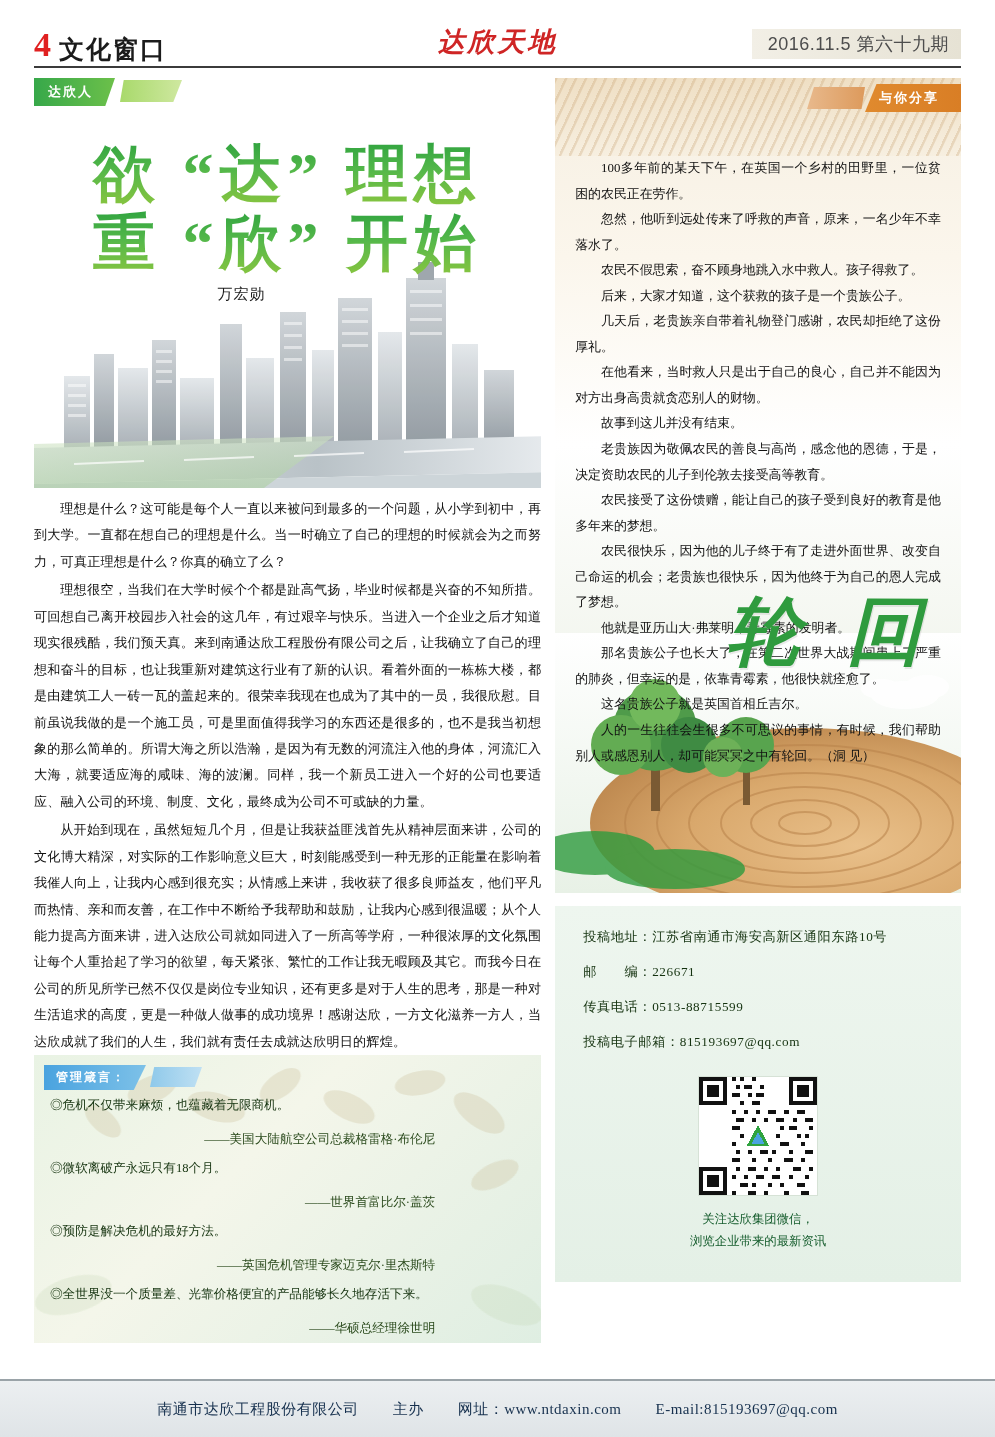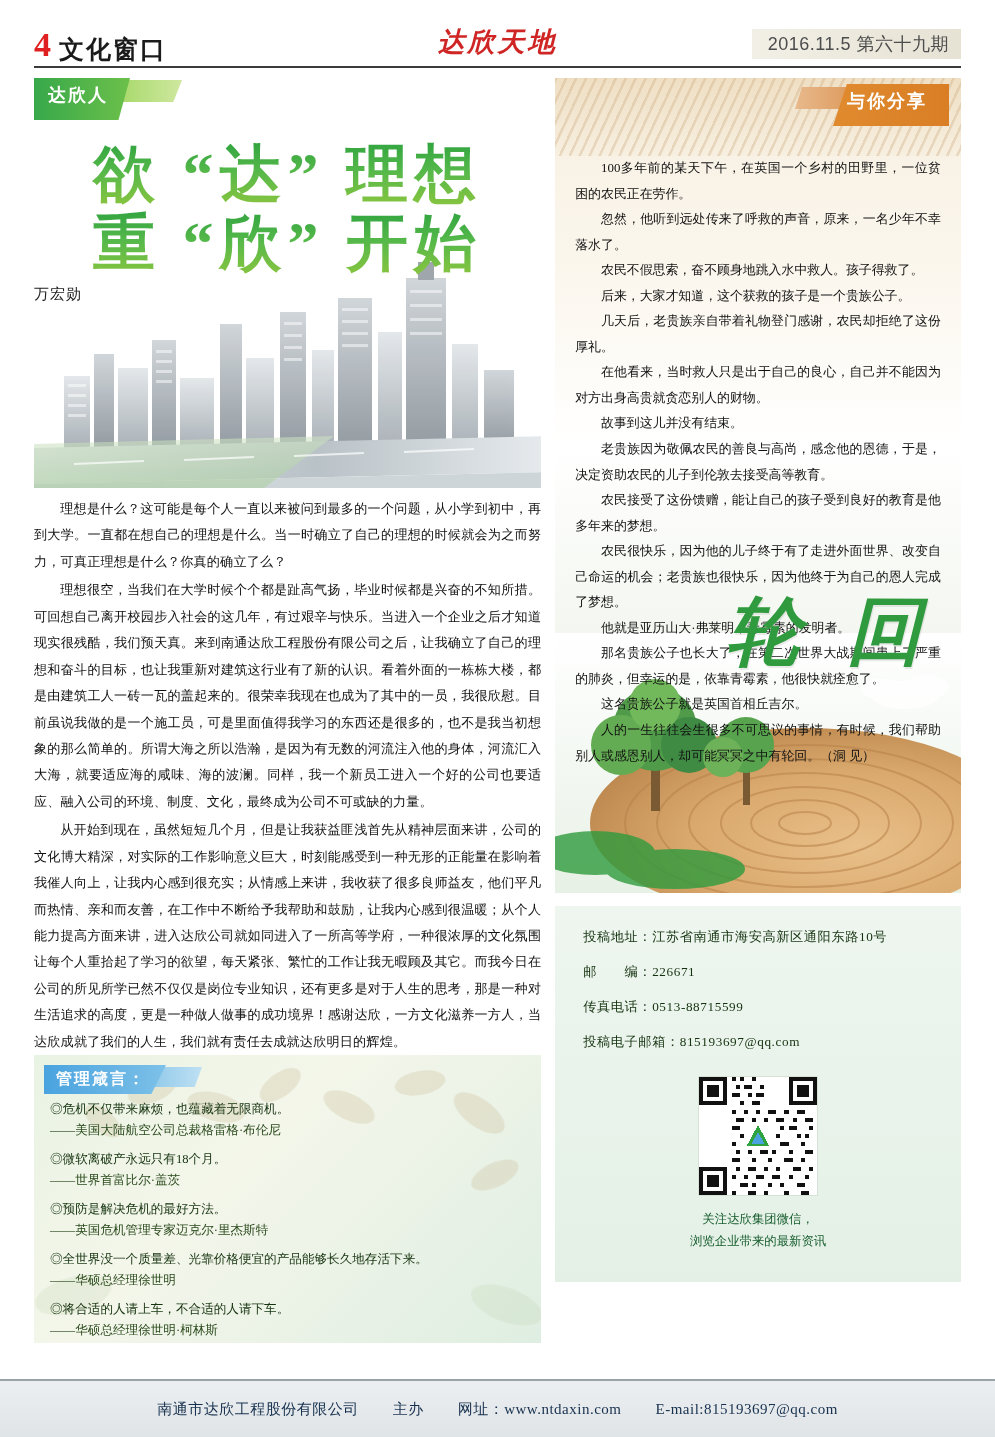--- a/index.html
+++ b/index.html
@@ -90,24 +90,24 @@
   
   .ribbon {
     position: relative;
     height: 30px;
     display: inline-block;
   }
   .ribbon-inner {
     display: inline-block;
     color: #fff;
     font-family: "Liberation Serif", serif;
-    font-size: 18px;
+    font-size: 13px;
     font-weight: bold;
     letter-spacing: 2px;
-    padding: 5px 22px 13px 14px;
+    padding: 5px 22px 5px 14px;
     position: relative;
     z-index: 2;
   }
   .ribbon-green .ribbon-inner {
     background: linear-gradient(to right, #37a84a, #6cc04a);
     clip-path: polygon(0 0, 100% 0, 88% 100%, 0% 100%);
   }
   .ribbon-green .tail {
     position: absolute;
     left: 86px; top: 2px;
@@ -158,21 +158,21 @@
     letter-spacing: 6px;
     background: linear-gradient(to bottom, #2fa33f 0%, #55b84a 45%, #8cc63f 100%);
     -webkit-background-clip: text;
     background-clip: text;
     color: transparent;
     text-shadow: 0 0 0 rgba(0,0,0,0);
   }
   .byline {
     position: relative;
     z-index: 6;
-    text-align: left;
+    text-align: center;
     padding-right: 92px;
     margin-top: 6px;
     font-family: "Liberation Serif", serif;
     font-size: 15px;
     color: #1a1a1a;
     letter-spacing: 1px;
   }
 
   
   .body-text {
@@ -197,21 +197,21 @@
     background: linear-gradient(135deg, #e9f3e4 0%, #f4f6ea 40%, #dfeee2 100%);
     overflow: hidden;
   }
   .maxims-tag {
     position: relative;
     margin: 10px 0 0 10px;
     display: inline-block;
     color: #fff;
     font-family: "Liberation Serif", serif;
     font-weight: bold;
-    font-size: 16px;
+    font-size: 12px;
     letter-spacing: 2px;
     padding: 4px 20px 4px 12px;
     background: linear-gradient(to right, #4aa3df, #7dc1e8);
     clip-path: polygon(0 0, 100% 0, 88% 100%, 0 100%);
     z-index: 3;
   }
   .maxims-tag-tail {
     position: absolute;
     left: 116px; top: 12px;
     width: 52px; height: 20px;
@@ -225,22 +225,23 @@
     margin: 6px 14px 0 16px;
     font-family: "Liberation Serif", serif;
     font-size: 12.6px;
     color: #15330f;
     line-height: 1.55;
   }
   .maxim-item { margin-bottom: 10px; }
   .maxim-text { display: block; }
   .maxim-src {
     display: block;
+    text-align: right;
     padding-right: 92px;
-    margin-top: 1px;
+    margin-top: 14px;
     color: #2a4a1c;
   }
 
   
   .story-panel {
     position: relative;
     height: 815px;
     background: linear-gradient(to bottom, #f6efe2 0%, #fbf6ec 22%, #ffffff 45%, #f3f6ef 70%, #e9f2e6 100%);
     overflow: hidden;
   }
@@ -489,21 +490,21 @@
 
         </div>
       </div>
     </div>
 
     <div class="col-right">
 
       <div class="story-panel">
         <div class="wood-top"></div>
 
-        <div class="ribbon ribbon-orange" style="position:absolute;right:12px;top:6px;z-index:6;text-align:right;">
+        <div class="ribbon ribbon-orange" style="position:absolute;right:0;top:6px;z-index:6;text-align:right;">
           <span class="tail"></span>
           <span class="ribbon-inner">与你分享</span>
         </div>
 
         <div class="story-text">
           <p>100多年前的某天下午，在英国一个乡村的田野里，一位贫困的农民正在劳作。</p>
           <p>忽然，他听到远处传来了呼救的声音，原来，一名少年不幸落水了。</p>
           <p>农民不假思索，奋不顾身地跳入水中救人。孩子得救了。</p>
           <p>后来，大家才知道，这个获救的孩子是一个贵族公子。</p>
           <p>几天后，老贵族亲自带着礼物登门感谢，农民却拒绝了这份厚礼。</p>

